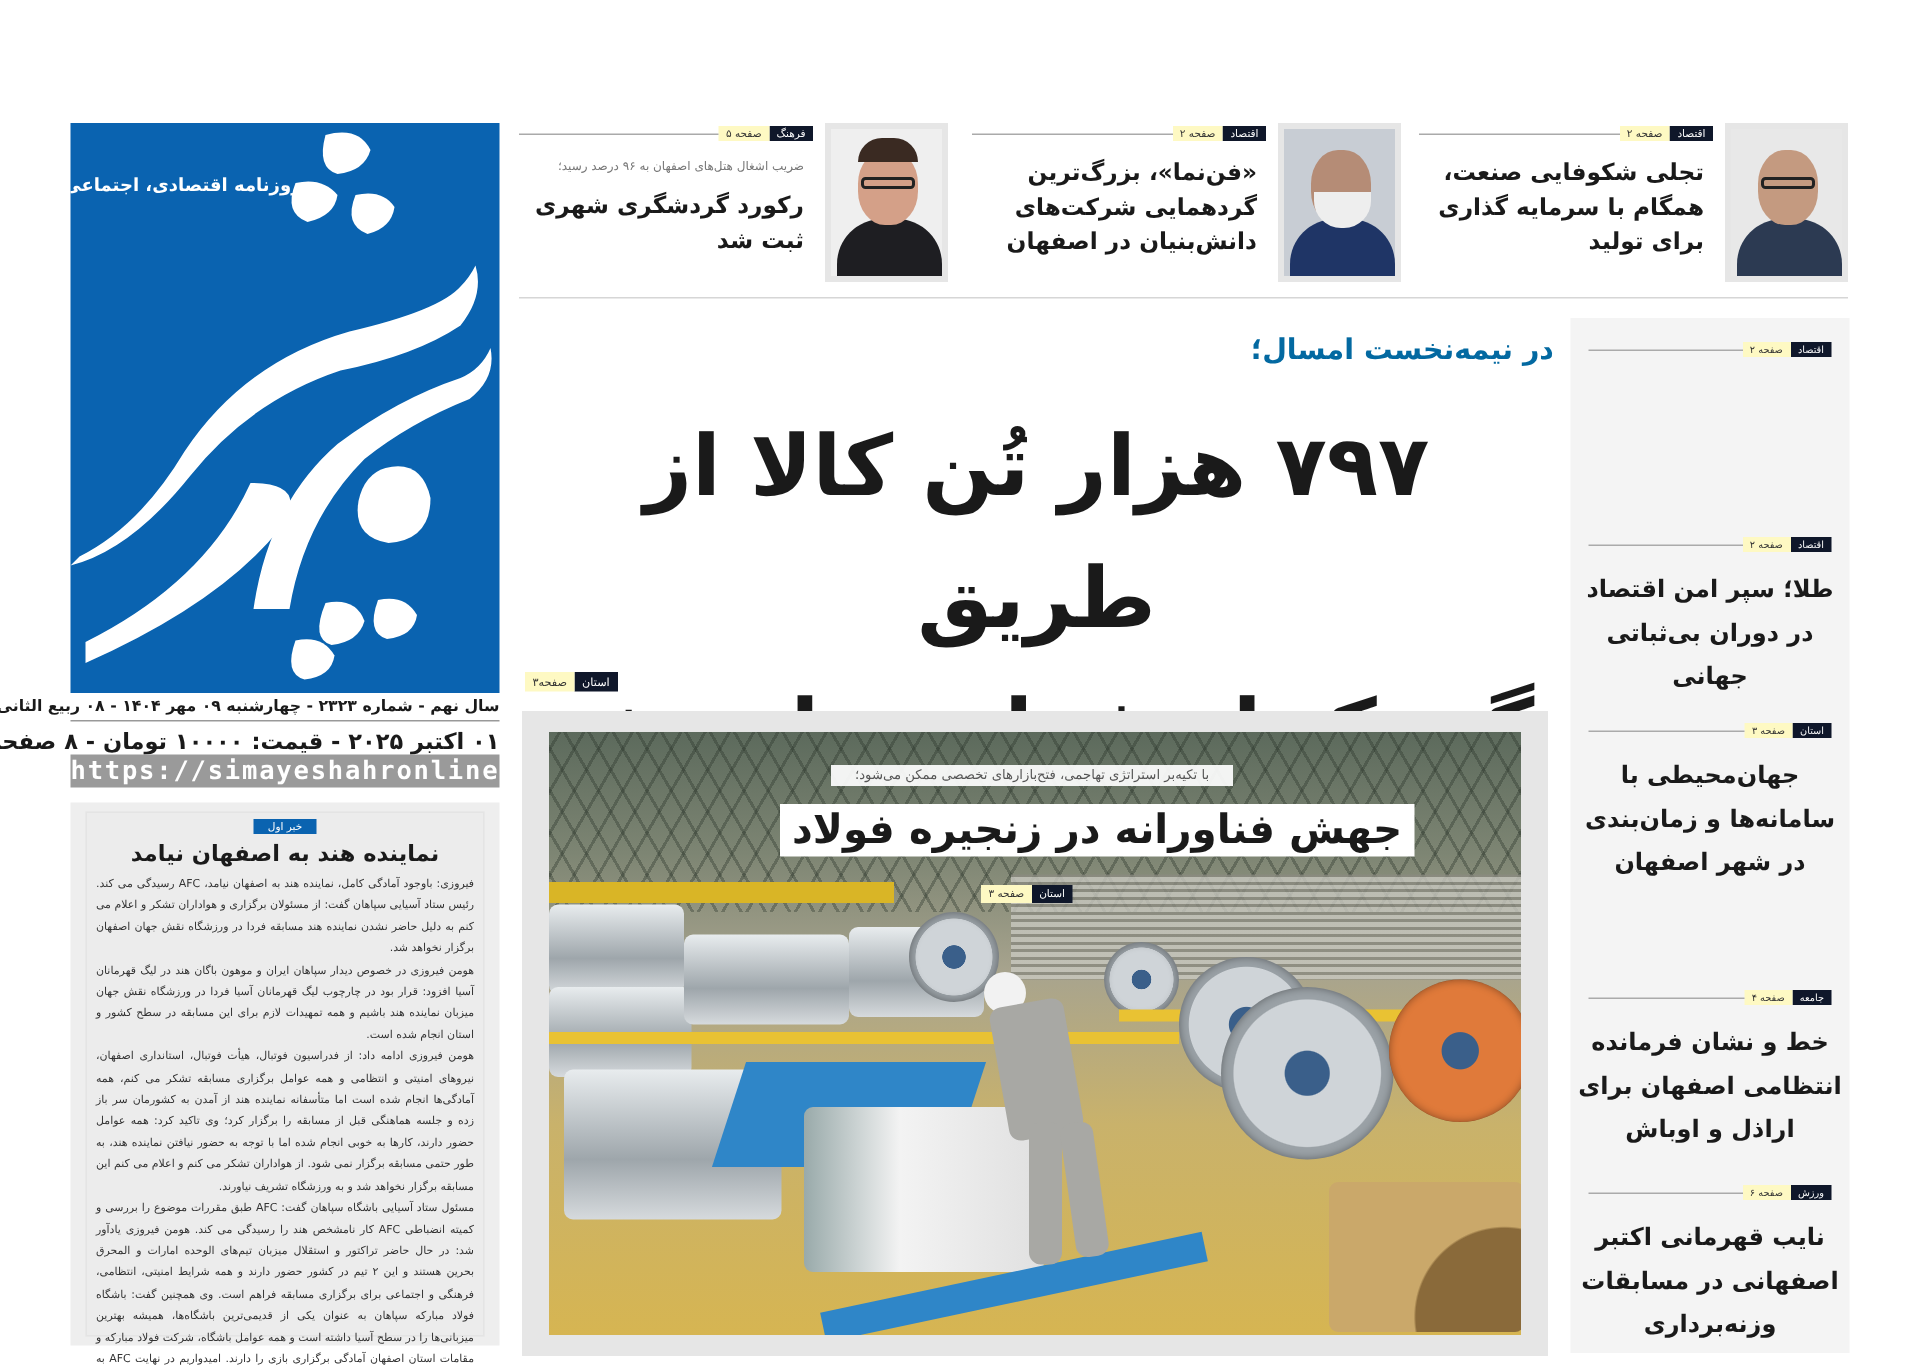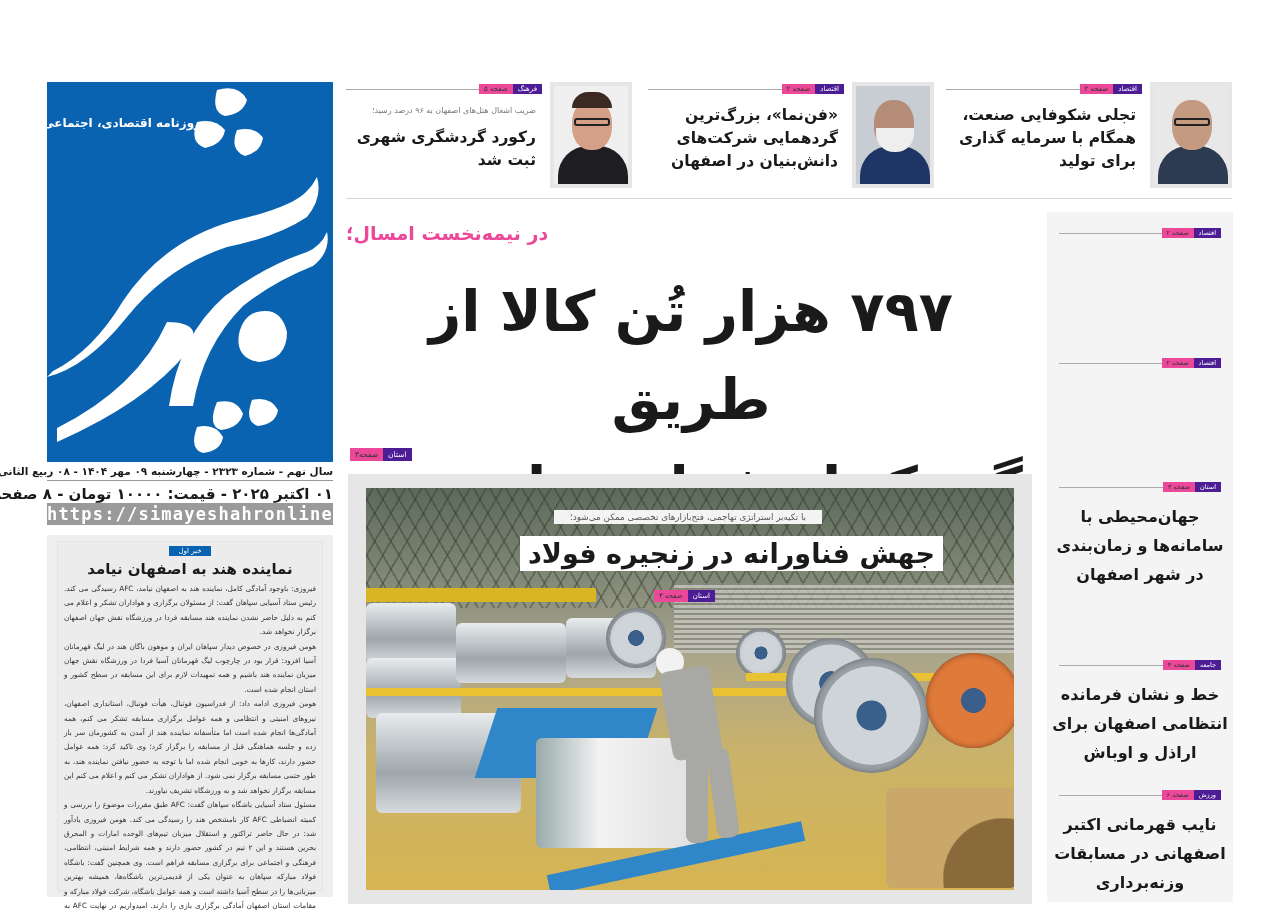--- a/index.html
+++ b/index.html
@@ -23,30 +23,30 @@
   #lead-article p { direction: rtl; text-align: justify; font-size: 7.3px; line-height: 14.4px; color: #333; }
 
   
   .teaser { position: absolute; top: 82px; height: 106px; }
   .teaser .photo { position: absolute; right: 0; top: 0; width: 82px; height: 106px; background: #d8d8d8; border: 4px solid #e6e6e6; overflow: hidden; }
   .teaser .photo .bg { position: absolute; inset: 0; }
   .teaser .photo .head { position: absolute; left: 18px; top: 14px; width: 40px; height: 50px; border-radius: 45%; }
   .teaser .photo .body { position: absolute; left: 4px; top: 60px; width: 70px; height: 50px; border-radius: 30px 30px 0 0; }
   .teaser .photo .glasses { position: absolute; left: 20px; top: 32px; width: 36px; height: 8px; border: 2px solid #222; border-radius: 3px; }
   .teaser .label-row { position: absolute; right: 90px; top: 2px; left: 0; height: 10px; display: flex; align-items: center; direction: rtl; }
-  .cat { background: #4c1d95; color: #fff; font-size: 7px; padding: 0 5px; height: 10px; line-height: 10px; white-space: nowrap; }
-  .pg { background: #ec4899; color: #333; font-size: 7px; padding: 0 5px; height: 10px; line-height: 10px; white-space: nowrap; }
+  .cat { background: #0f172a; color: #fff; font-size: 7px; padding: 0 5px; height: 10px; line-height: 10px; white-space: nowrap; }
+  .pg { background: #fef9c3; color: #333; font-size: 7px; padding: 0 5px; height: 10px; line-height: 10px; white-space: nowrap; }
   .rule { flex: 1; height: 1px; background: #aaa; }
   .teaser .kicker { position: absolute; right: 96px; top: 24px; direction: rtl; font-size: 8px; color: #777; white-space: nowrap; }
   .teaser h4 { position: absolute; right: 96px; direction: rtl; text-align: right; font-size: 15.5px; font-weight: bold; line-height: 23px; }
 
   .divider-h { position: absolute; left: 346px; top: 198px; width: 886px; height: 1px; background: #d6d6d6; }
 
   
-  #main-kicker { position: absolute; left: 346px; width: 690px; top: 222px; text-align: left; direction: rtl; font-size: 19px; font-weight: bold; color: #ec4899; }
+  #main-kicker { position: absolute; left: 346px; width: 690px; top: 222px; text-align: right; direction: rtl; font-size: 19px; font-weight: bold; color: #0369a1; }
   #main-headline { position: absolute; left: 346px; width: 690px; top: 268px; text-align: center; direction: rtl; font-size: 56px; font-weight: 900; line-height: 88px; font-family: "DejaVu Sans", sans-serif; letter-spacing: -1px; }
   #main-label { position: absolute; left: 350px; top: 448px; display: flex; direction: rtl; }
   #main-label .cat, #main-label .pg { height: 13px; line-height: 13px; font-size: 7.5px; }
 
   
   #feature { position: absolute; left: 348px; top: 474px; width: 684px; height: 430px; background: #e6e6e6; padding: 14px 18px; }
   #feature .photo { position: relative; width: 100%; height: 100%; background: linear-gradient(180deg, #5c6a5c 0%, #7d8573 20%, #a8a48e 40%, #c9b26b 65%, #d6b552 100%); overflow: hidden; }
   .truss { position: absolute; left: 0; top: 0; width: 100%; height: 120px; background: repeating-linear-gradient(60deg, transparent 0 12px, rgba(40,50,40,.35) 12px 14px), repeating-linear-gradient(-60deg, transparent 0 12px, rgba(40,50,40,.35) 12px 14px); }
   .yellow-beam { position: absolute; left: 0; top: 100px; width: 230px; height: 14px; background: #d9b526; }
   .windows { position: absolute; right: 0; top: 95px; width: 340px; height: 70px; background: repeating-linear-gradient(0deg, #c8c8c0 0 3px, #8a8a80 3px 5px); opacity: .8; }
@@ -224,20 +224,25 @@
       <span class="rule-l"></span>
     </div>
   </div>
 
   <div class="side-item" style="top:146px;">
     <div class="label-row">
       <span class="cat">اقتصاد</span>
       <span class="pg">صفحه ۲</span>
       <span class="rule-l"></span>
     </div>
+    <h4>
+      <div>طلا؛ سپر امن اقتصاد</div>
+      <div>در دوران بی‌ثباتی</div>
+      <div>جهانی</div>
+    </h4>
   </div>
 
   <div class="side-item" style="top:270px;">
     <div class="label-row">
       <span class="cat">استان</span>
       <span class="pg">صفحه ۳</span>
       <span class="rule-l"></span>
     </div>
     <h4>
       <div>جهان‌محیطی با</div>

